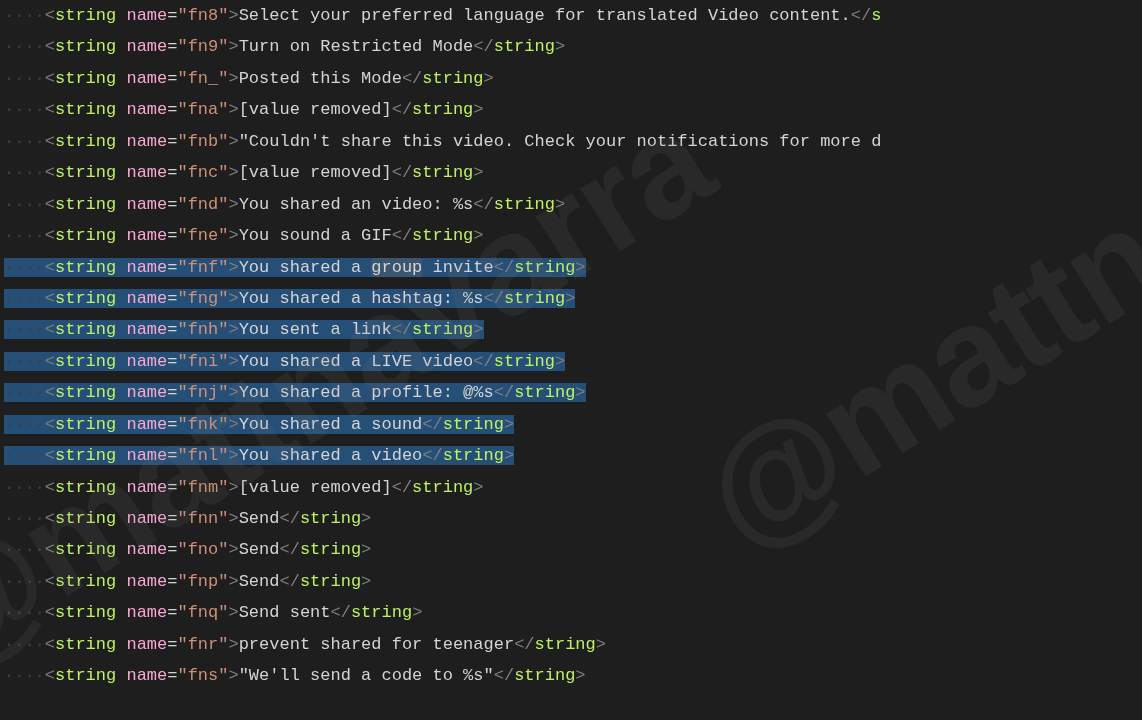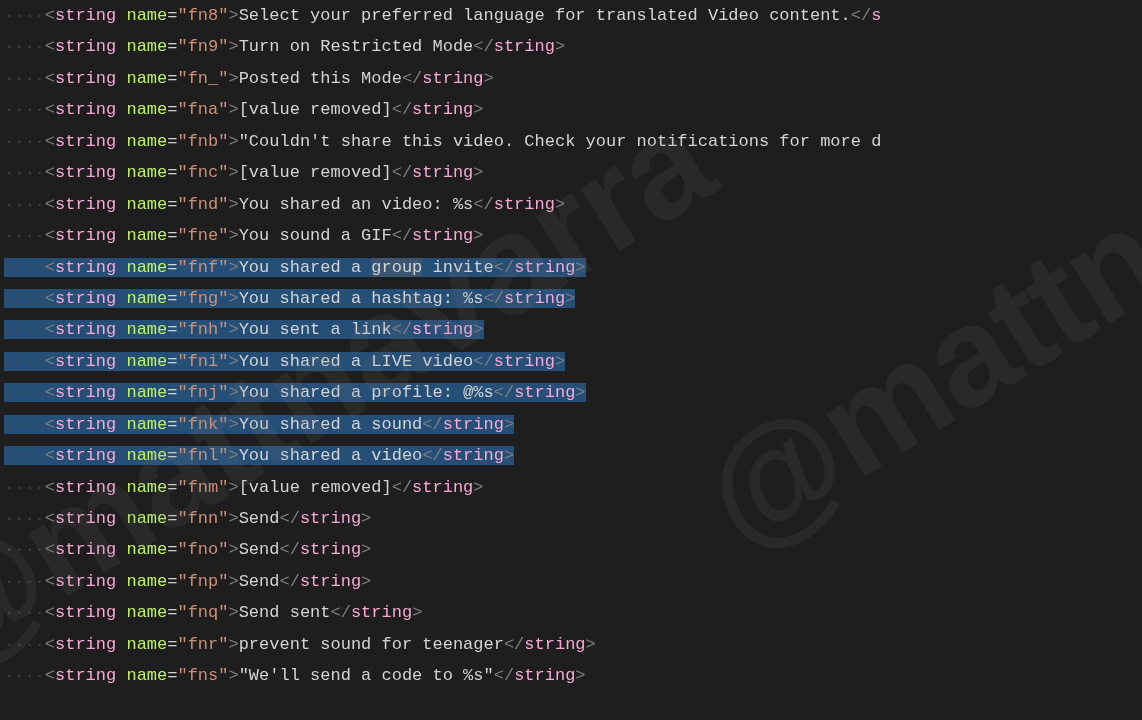--- a/index.html
+++ b/index.html
@@ -33,22 +33,22 @@
   }
   .line.selected .sel-wrap {
     background: #264f78;
     display: inline;
   }
   .indent {
     color: #404040;
     letter-spacing: 0px;
   }
   .bracket { color: #808080; }
-  .tag { color: #f9a8d4; }
-  .attr { color: #bef264; }
+  .tag { color: #bef264; }
+  .attr { color: #f9a8d4; }
   .eq { color: #d4d4d4; }
   .str { color: #ce9178; }
   .txt { color: #d4d4d4; }
   .word-hl {
     background: rgba(100,100,100,0.35);
     border-radius: 2px;
   }
   .watermark {
     position: absolute;
     font-size: 140px;
@@ -86,18 +86,18 @@
     <div class="line selected"><span class="sel-wrap"><span class="indent">····</span><span class="bracket">&lt;</span><span class="tag">string</span> <span class="attr">name</span><span class="eq">=</span><span class="str">"fnh"</span><span class="bracket">&gt;</span><span class="txt">You sent a link</span><span class="bracket">&lt;/</span><span class="tag">string</span><span class="bracket">&gt;</span></span></div>
     <div class="line selected"><span class="sel-wrap"><span class="indent">····</span><span class="bracket">&lt;</span><span class="tag">string</span> <span class="attr">name</span><span class="eq">=</span><span class="str">"fni"</span><span class="bracket">&gt;</span><span class="txt">You shared a LIVE video</span><span class="bracket">&lt;/</span><span class="tag">string</span><span class="bracket">&gt;</span></span></div>
     <div class="line selected"><span class="sel-wrap"><span class="indent">····</span><span class="bracket">&lt;</span><span class="tag">string</span> <span class="attr">name</span><span class="eq">=</span><span class="str">"fnj"</span><span class="bracket">&gt;</span><span class="txt">You shared a profile: @%s</span><span class="bracket">&lt;/</span><span class="tag">string</span><span class="bracket">&gt;</span></span></div>
     <div class="line selected"><span class="sel-wrap"><span class="indent">····</span><span class="bracket">&lt;</span><span class="tag">string</span> <span class="attr">name</span><span class="eq">=</span><span class="str">"fnk"</span><span class="bracket">&gt;</span><span class="txt">You shared a sound</span><span class="bracket">&lt;/</span><span class="tag">string</span><span class="bracket">&gt;</span></span></div>
     <div class="line selected"><span class="sel-wrap"><span class="indent">····</span><span class="bracket">&lt;</span><span class="tag">string</span> <span class="attr">name</span><span class="eq">=</span><span class="str">"fnl"</span><span class="bracket">&gt;</span><span class="txt">You shared a video</span><span class="bracket">&lt;/</span><span class="tag">string</span><span class="bracket">&gt;</span></span></div>
     <div class="line"><span class="indent">····</span><span class="bracket">&lt;</span><span class="tag">string</span> <span class="attr">name</span><span class="eq">=</span><span class="str">"fnm"</span><span class="bracket">&gt;</span><span class="txt">[value removed]</span><span class="bracket">&lt;/</span><span class="tag">string</span><span class="bracket">&gt;</span></div>
     <div class="line"><span class="indent">····</span><span class="bracket">&lt;</span><span class="tag">string</span> <span class="attr">name</span><span class="eq">=</span><span class="str">"fnn"</span><span class="bracket">&gt;</span><span class="txt">Send</span><span class="bracket">&lt;/</span><span class="tag">string</span><span class="bracket">&gt;</span></div>
     <div class="line"><span class="indent">····</span><span class="bracket">&lt;</span><span class="tag">string</span> <span class="attr">name</span><span class="eq">=</span><span class="str">"fno"</span><span class="bracket">&gt;</span><span class="txt">Send</span><span class="bracket">&lt;/</span><span class="tag">string</span><span class="bracket">&gt;</span></div>
     <div class="line"><span class="indent">····</span><span class="bracket">&lt;</span><span class="tag">string</span> <span class="attr">name</span><span class="eq">=</span><span class="str">"fnp"</span><span class="bracket">&gt;</span><span class="txt">Send</span><span class="bracket">&lt;/</span><span class="tag">string</span><span class="bracket">&gt;</span></div>
     <div class="line"><span class="indent">····</span><span class="bracket">&lt;</span><span class="tag">string</span> <span class="attr">name</span><span class="eq">=</span><span class="str">"fnq"</span><span class="bracket">&gt;</span><span class="txt">Send sent</span><span class="bracket">&lt;/</span><span class="tag">string</span><span class="bracket">&gt;</span></div>
-    <div class="line"><span class="indent">····</span><span class="bracket">&lt;</span><span class="tag">string</span> <span class="attr">name</span><span class="eq">=</span><span class="str">"fnr"</span><span class="bracket">&gt;</span><span class="txt">prevent sound for teenager</span><span class="bracket">&lt;/</span><span class="tag">string</span><span class="bracket">&gt;</span></div>
+    <div class="line"><span class="indent">····</span><span class="bracket">&lt;</span><span class="tag">string</span> <span class="attr">name</span><span class="eq">=</span><span class="str">"fnr"</span><span class="bracket">&gt;</span><span class="txt">prevent shared for teenager</span><span class="bracket">&lt;/</span><span class="tag">string</span><span class="bracket">&gt;</span></div>
     <div class="line"><span class="indent">····</span><span class="bracket">&lt;</span><span class="tag">string</span> <span class="attr">name</span><span class="eq">=</span><span class="str">"fns"</span><span class="bracket">&gt;</span><span class="txt">"We'll send a code to %s"</span><span class="bracket">&lt;/</span><span class="tag">string</span><span class="bracket">&gt;</span></div>
   </div>
 
 <div class="watermark wm1">@mattnavarra</div>
 <div class="watermark wm2">@mattnavarra</div>
 
 </body></html>

